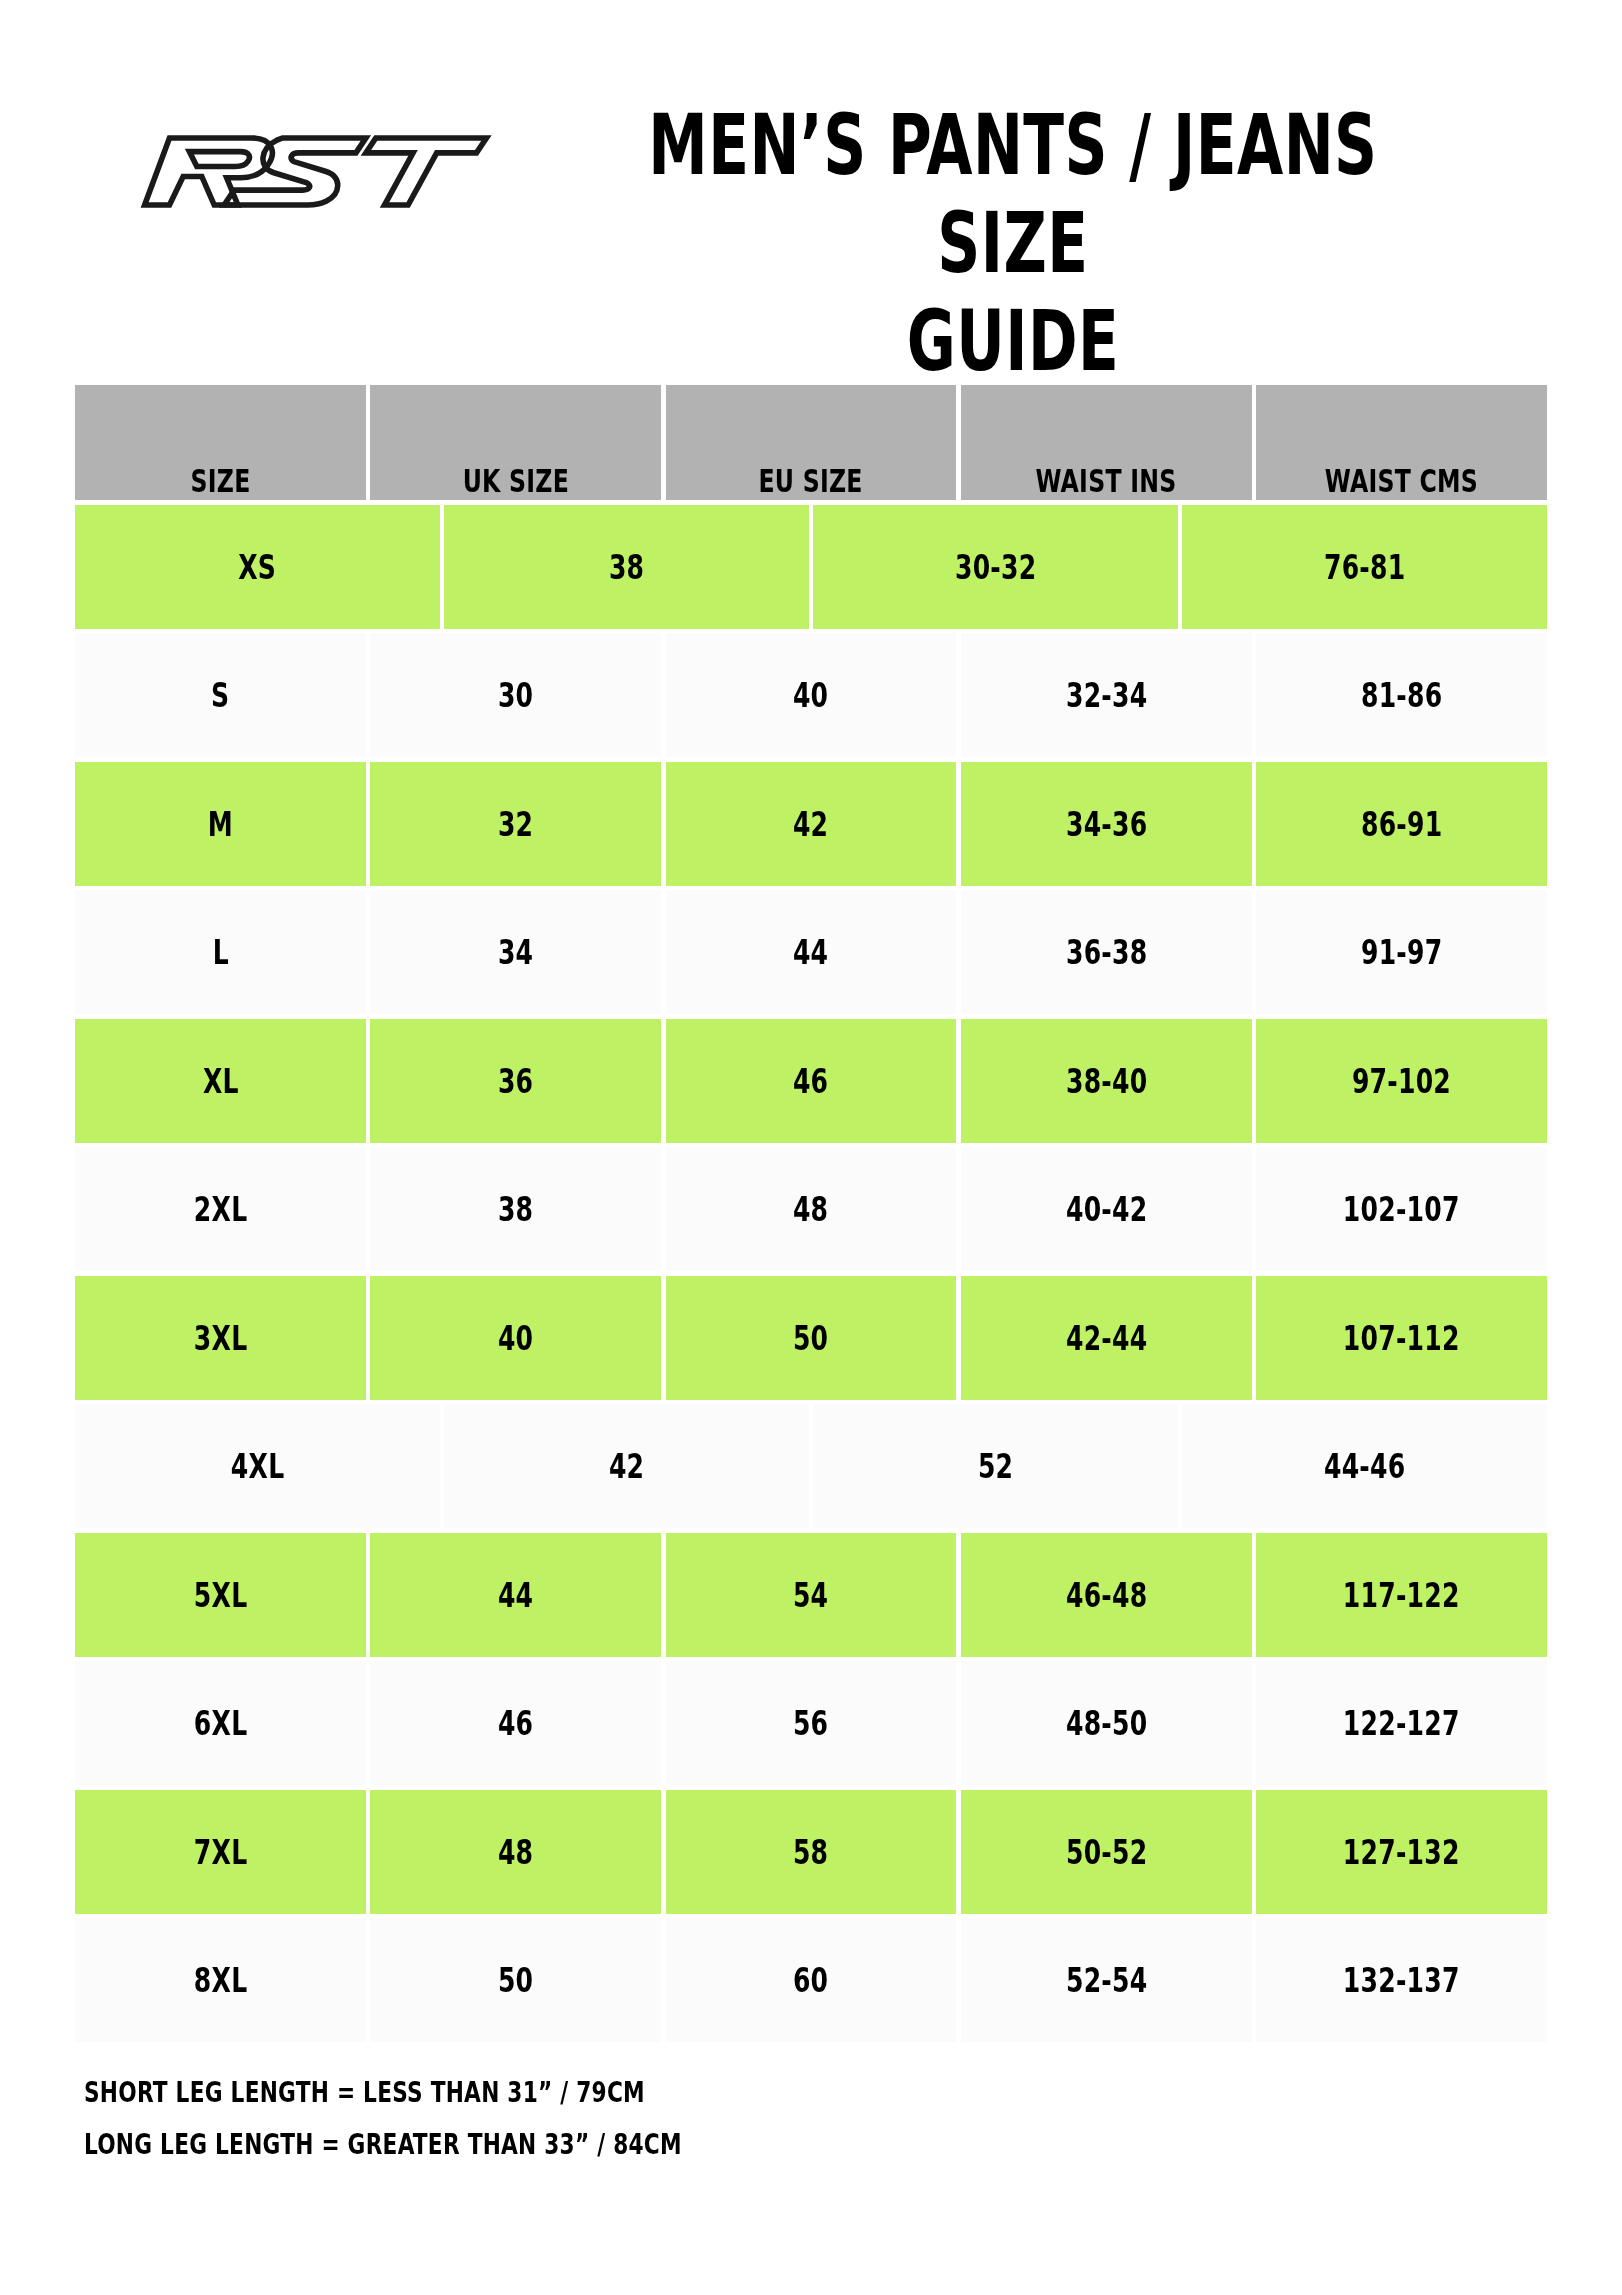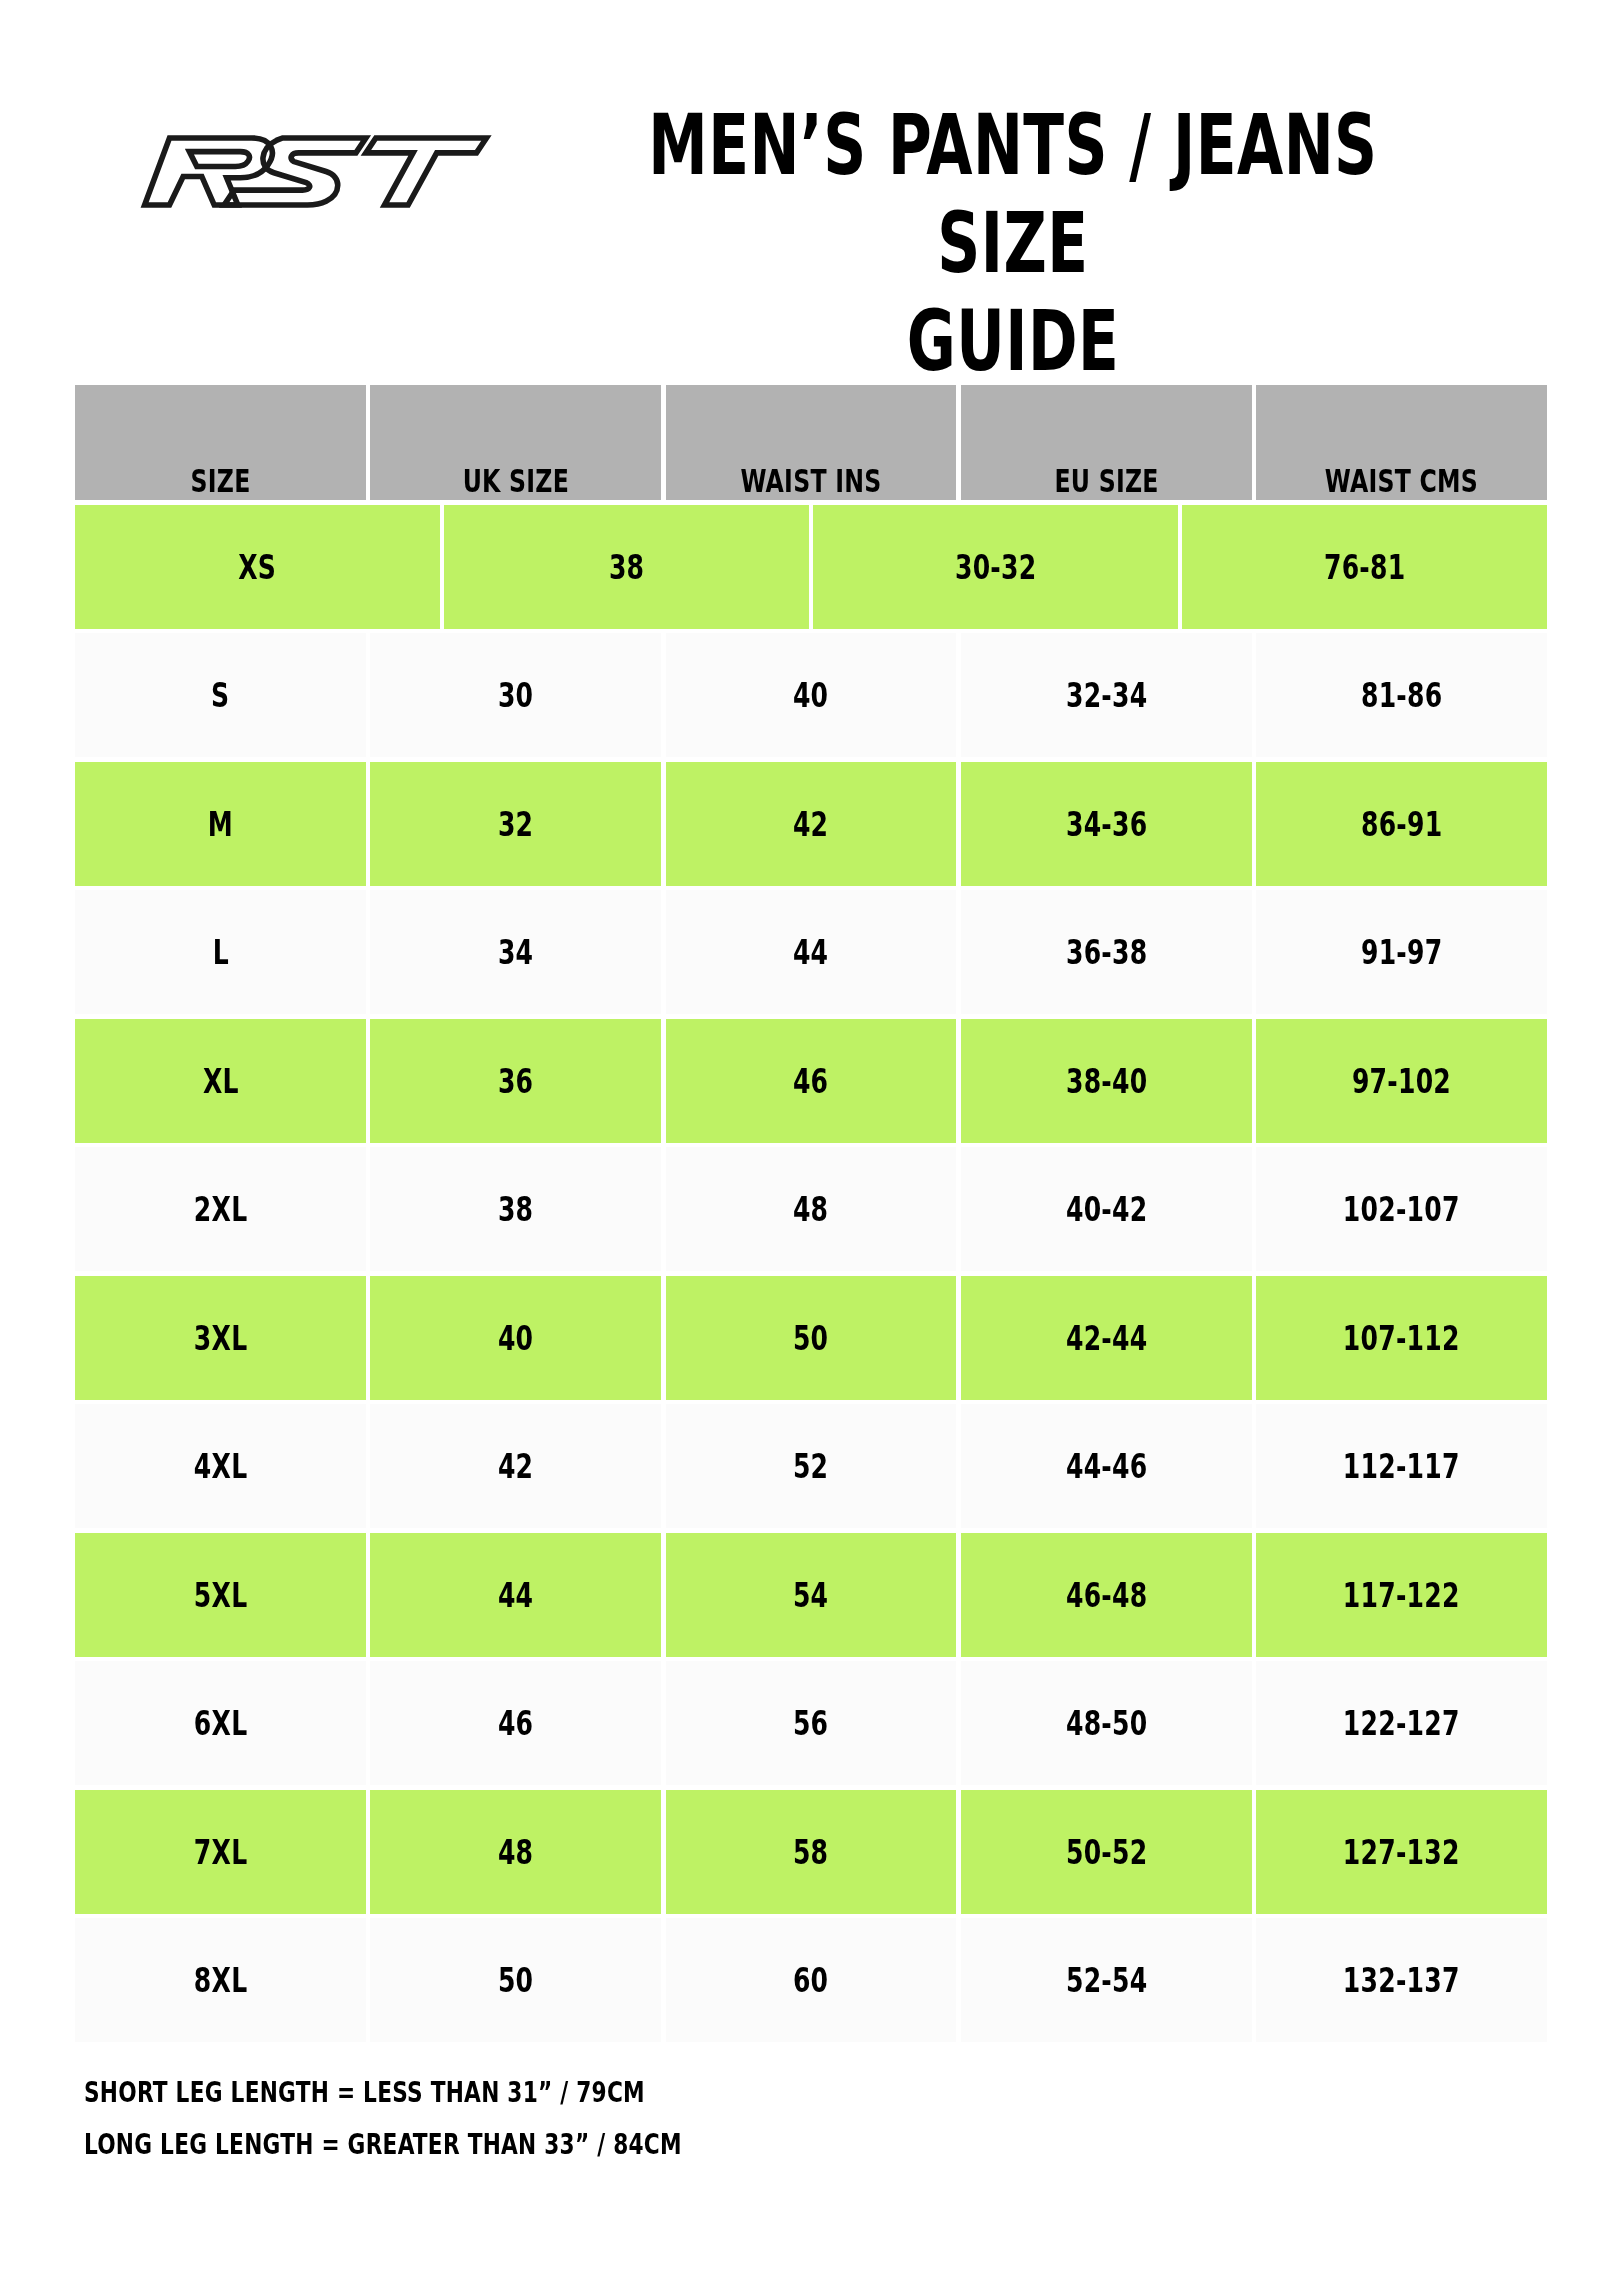--- a/index.html
+++ b/index.html
@@ -158,26 +158,26 @@
 <div class="size-table">
 
   <div class="t-row header">
     <div class="t-cell">
         <span>SIZE</span>
       </div>
     <div class="t-cell">
         <span>UK SIZE</span>
       </div>
     <div class="t-cell">
+        <span>EU SIZE</span>
+      </div>
+    <div class="t-cell">
         <span>WAIST INS</span>
       </div>
     <div class="t-cell">
-        <span>EU SIZE</span>
-      </div>
-    <div class="t-cell">
         <span>WAIST CMS</span>
       </div>
   </div>
 
   <div class="t-row odd">
     <div class="t-cell">
         <span>XS</span>
       </div>
     <div class="t-cell">
         <span>38</span>
@@ -303,23 +303,20 @@
         <span>4XL</span>
       </div>
     <div class="t-cell">
         <span>42</span>
       </div>
     <div class="t-cell">
         <span>52</span>
       </div>
     <div class="t-cell">
         <span>44-46</span>
-      </div>
-    <div class="t-cell">
-        <span>112-117</span>
       </div>
   </div>
 
   <div class="t-row odd">
     <div class="t-cell">
         <span>5XL</span>
       </div>
     <div class="t-cell">
         <span>44</span>
       </div>

